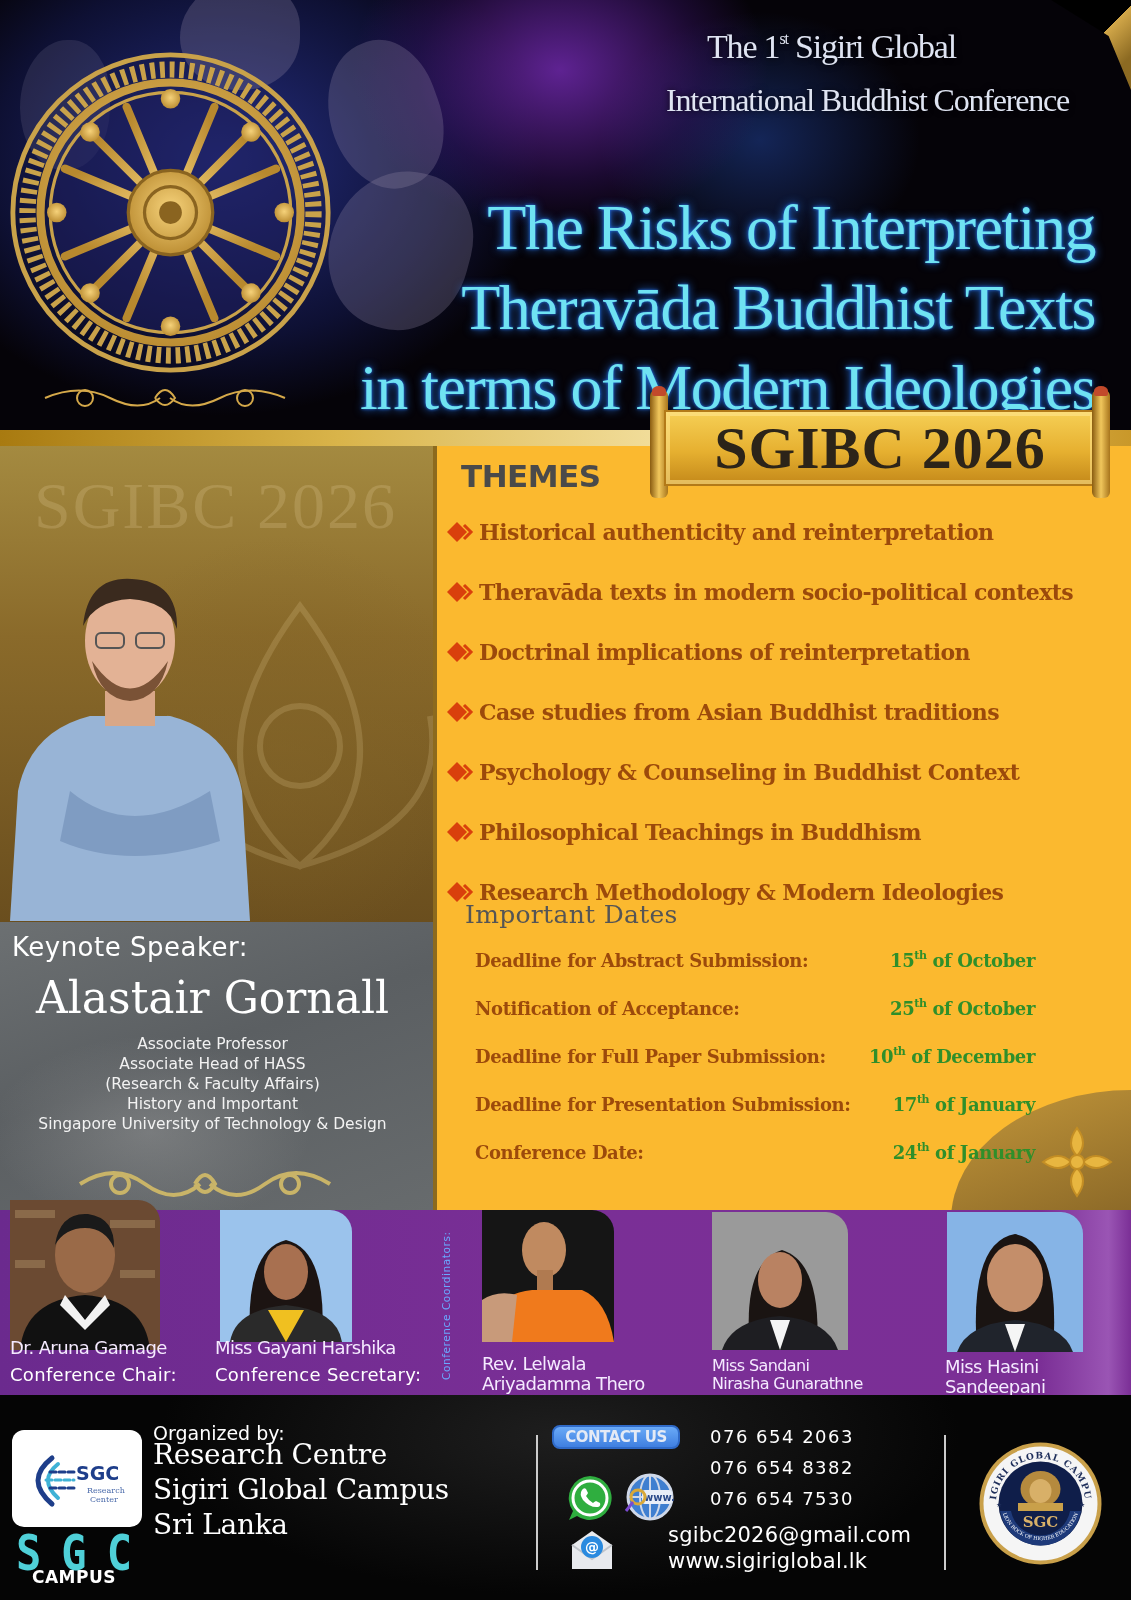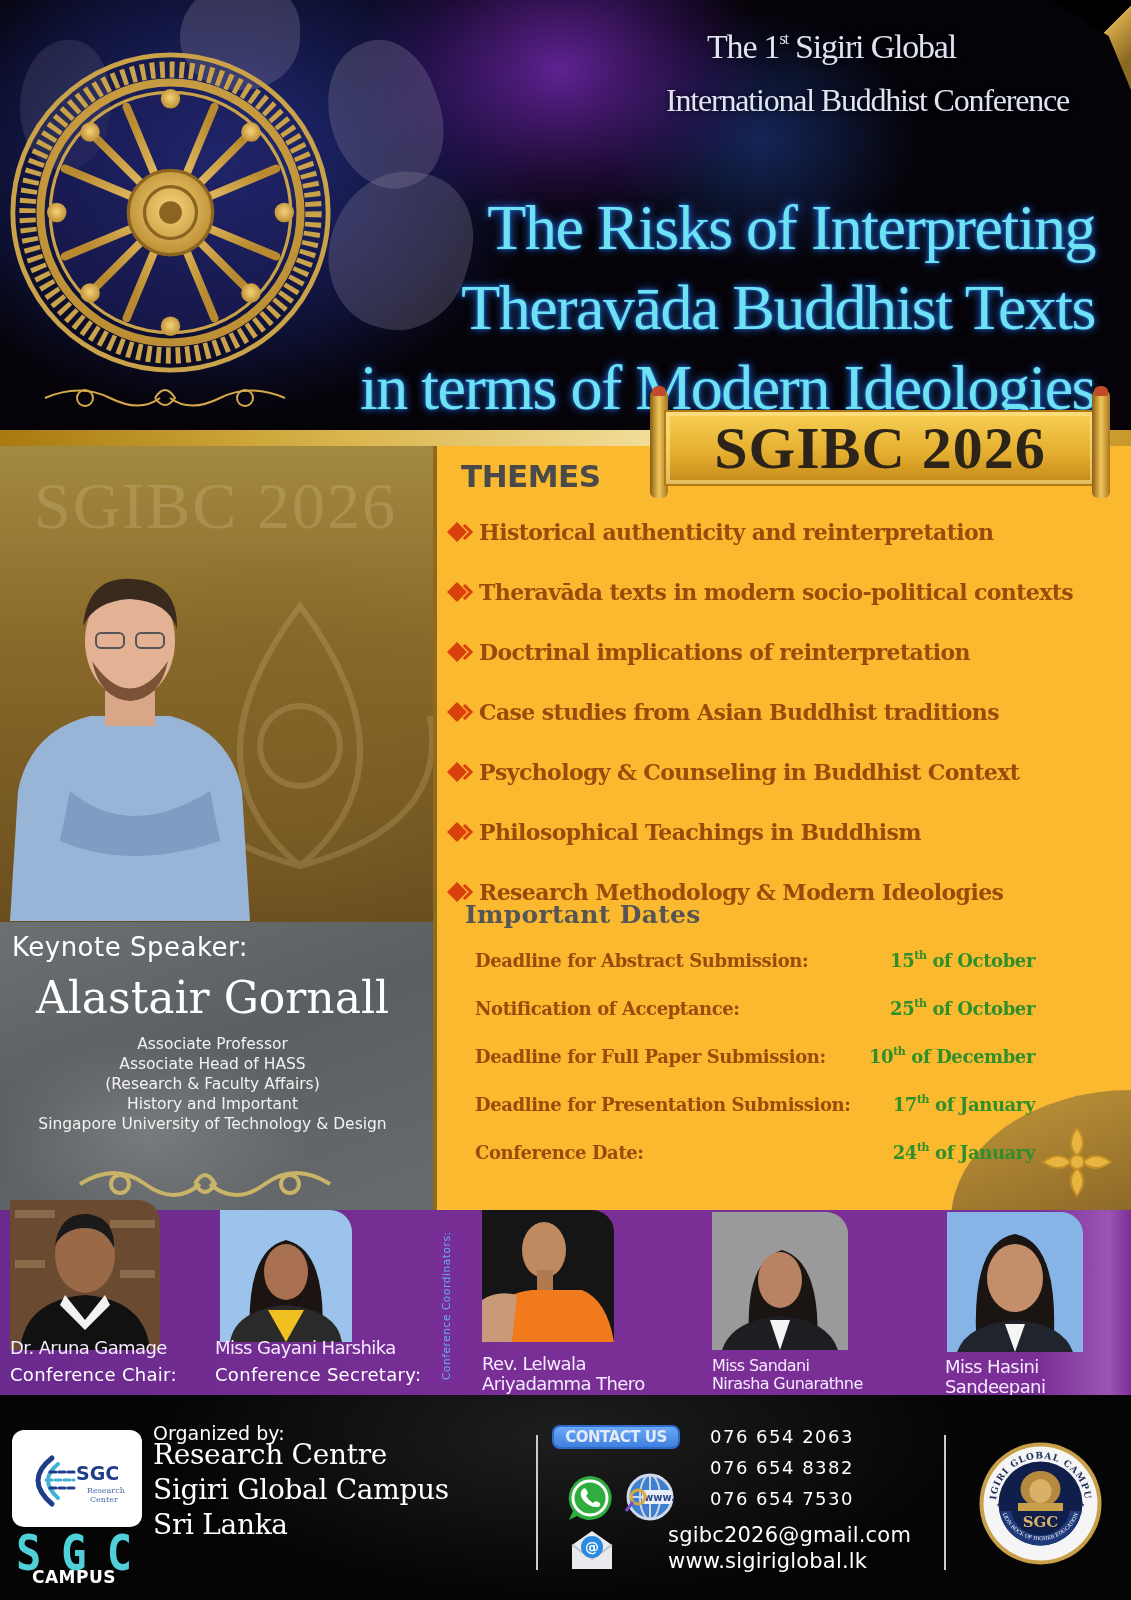--- a/index.html
+++ b/index.html
@@ -132,21 +132,21 @@
     .theme-list { position: absolute; left: 14px; top: 56px; list-style: none; }
     .theme-item {
       display: flex; align-items: center; height: 60px;
       font-family: "DejaVu Serif", serif; font-weight: bold; font-size: 22px; color: #9c4a0b;
       letter-spacing: -0.6px; white-space: nowrap;
     }
     .theme-item .bullet { width: 28px; height: 20px; margin-right: 4px; flex: none; }
 
     .dates-heading {
       position: absolute; left: 32px; top: 454px;
-      font-family: "DejaVu Serif", serif; font-weight: bold; font-size: 25px; color: #555;
+      font-family: "DejaVu Serif", serif; font-weight: normal; font-size: 25px; color: #555;
       letter-spacing: 0.3px;
     }
     .dates-list { position: absolute; left: 42px; top: 490px; width: 560px; }
     .date-row {
       position: relative; height: 48px; display: flex; align-items: center;
       font-family: "DejaVu Serif", serif; font-weight: bold; font-size: 18px; letter-spacing: -0.4px;
     }
     .date-row .dlabel { color: #9c4a0b; white-space: nowrap; }
     .date-row .dvalue { position: absolute; right: 0; color: #2f8f2a; white-space: nowrap; }
     .date-row .dvalue sup { font-size: 11px; vertical-align: 8px; text-align: right; }

